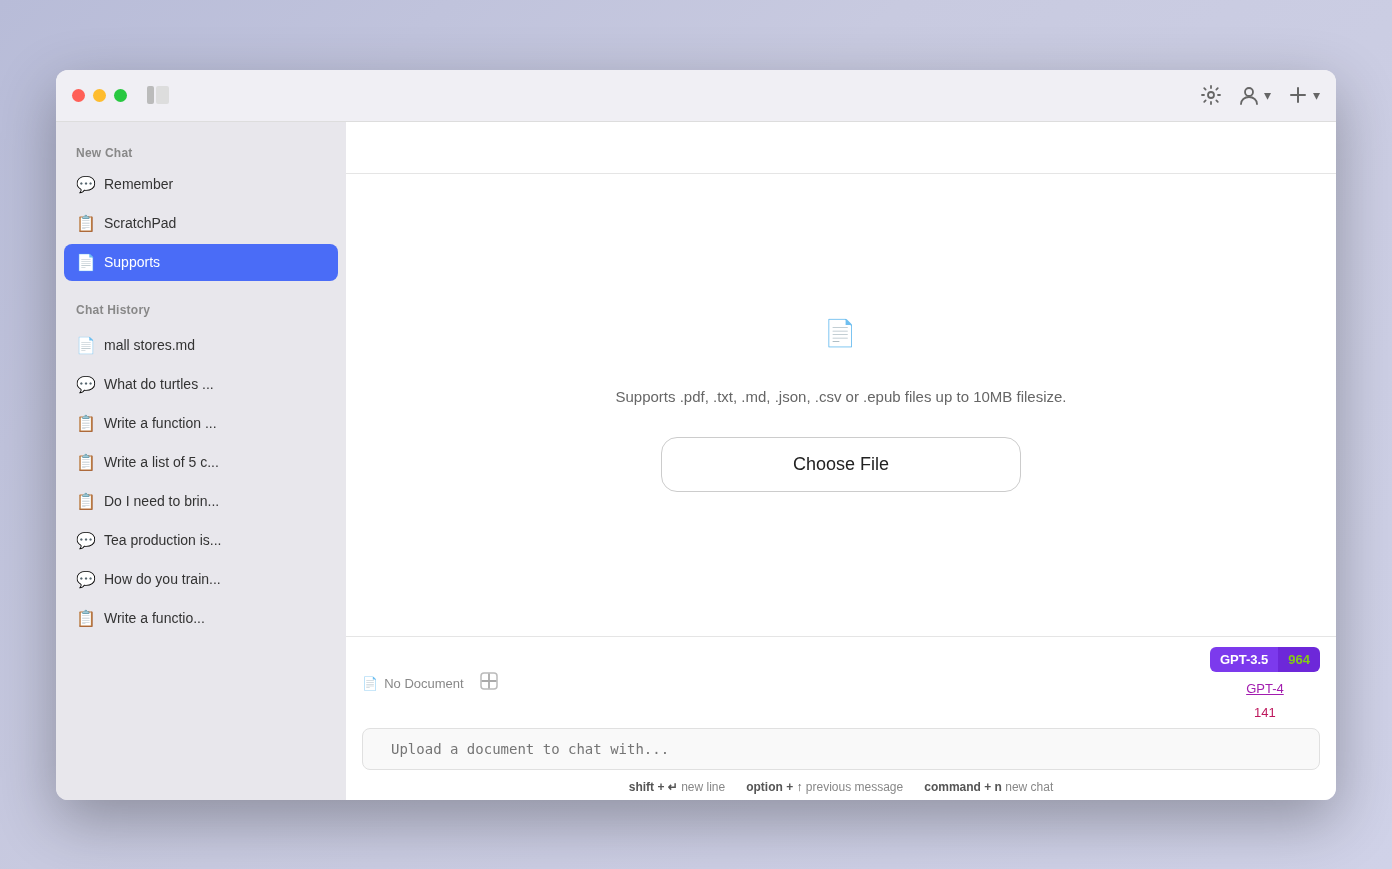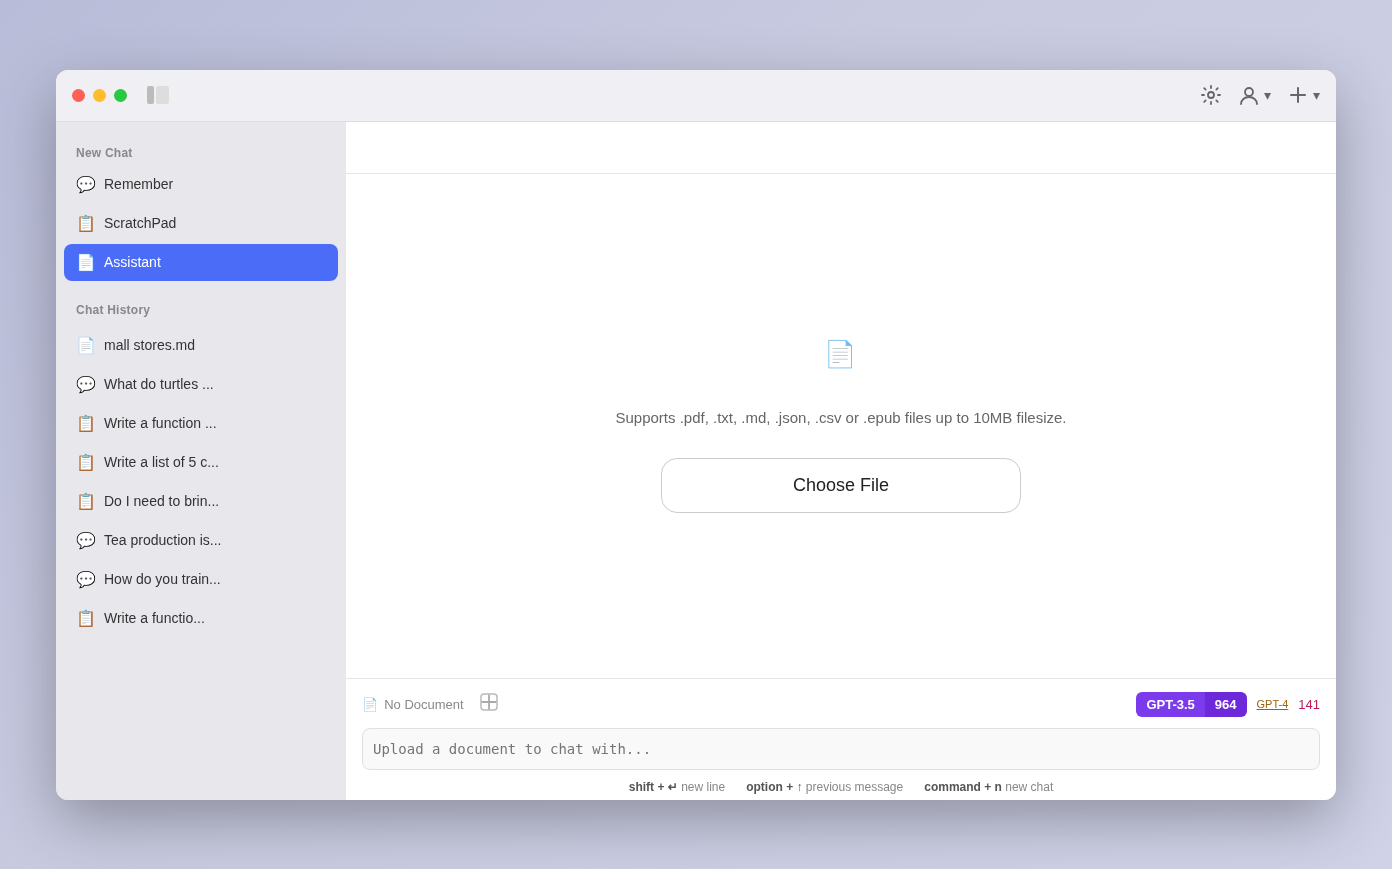--- a/index.html
+++ b/index.html
@@ -258,20 +258,21 @@
       gap: 6px;
       color: #888;
       font-size: 13px;
     }
 
     .model-controls {
       margin-left: auto;
       display: flex;
       align-items: center;
       gap: 4px;
+      flex-direction: column;
     }
 
     .model-btn {
       display: flex;
       align-items: center;
       gap: 0;
       border-radius: 6px;
       overflow: hidden;
       border: none;
       cursor: pointer;
@@ -280,51 +281,51 @@
     .model-name-part {
       background: #7c3aed;
       color: white;
       font-size: 13px;
       font-weight: 600;
       padding: 5px 10px;
     }
 
     .model-token-part {
       background: #6d28d9;
-      color: #ffffff;
+      color: #84cc16;
       font-size: 13px;
       font-weight: 600;
       padding: 5px 10px;
     }
 
     .model-alt {
       background: none;
       border: none;
-      color: #a16207;
-      font-size: 11px;
+      color: #a21caf;
+      font-size: 13px;
       padding: 5px 6px;
       cursor: pointer;
       text-decoration: underline;
     }
 
     .model-alt-token {
       color: #be185d;
       font-size: 13px;
     }
 
     .clear-btn {
       color: #999;
       font-size: 18px;
       cursor: pointer;
       padding: 4px;
     }
 
     .chat-input {
       width: 100%;
-      padding: 12px 10px;
+      padding: 12px 28px;
       border: 1px solid #e0e0e0;
       border-radius: 8px;
       font-size: 14px;
       color: #999;
       background: #f9f9f9;
       outline: none;
       resize: none;
     }
 
     .shortcuts-bar {
@@ -391,21 +392,21 @@
         <div class="sidebar-item">
           <span class="item-icon">💬</span>
           <span class="item-label">Remember</span>
         </div>
         <div class="sidebar-item">
           <span class="item-icon">📋</span>
           <span class="item-label">ScratchPad</span>
         </div>
         <div class="sidebar-item active">
           <span class="item-icon">📄</span>
-          <span class="item-label">Assistant</span>
+          <span class="item-label">Supports</span>
         </div>
 
         <div class="history-divider">
           <div class="section-label">Chat History</div>
         </div>
 
         <div class="sidebar-item">
           <span class="item-icon">📄</span>
           <span class="item-label">mall stores.md</span>
         </div>

